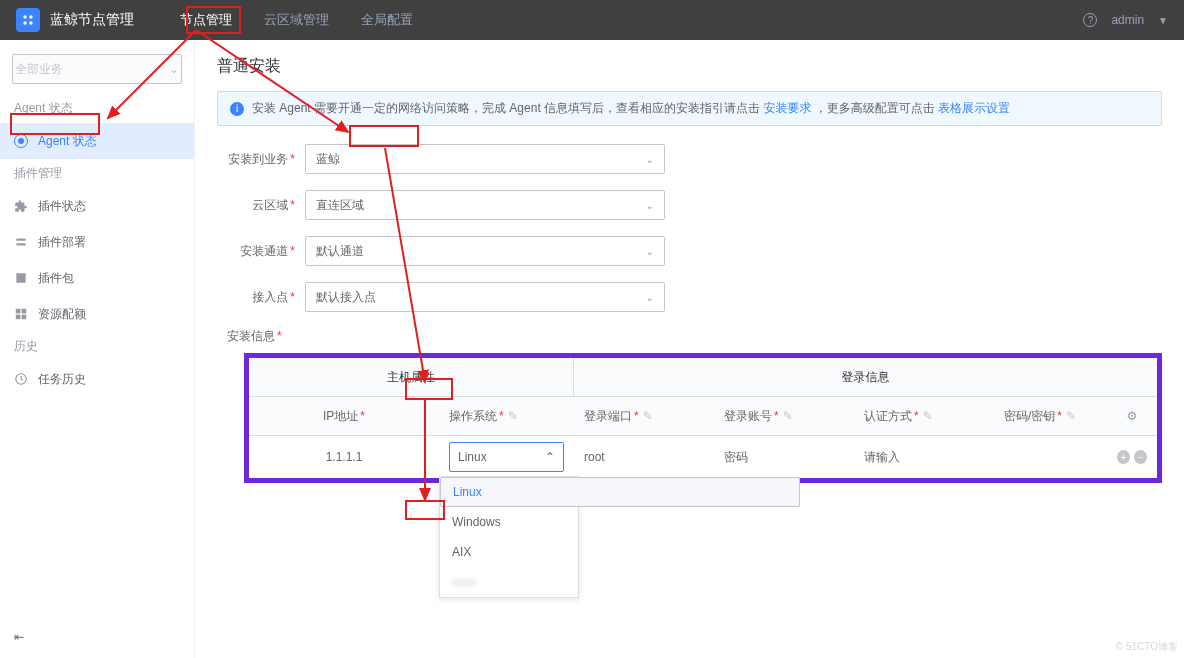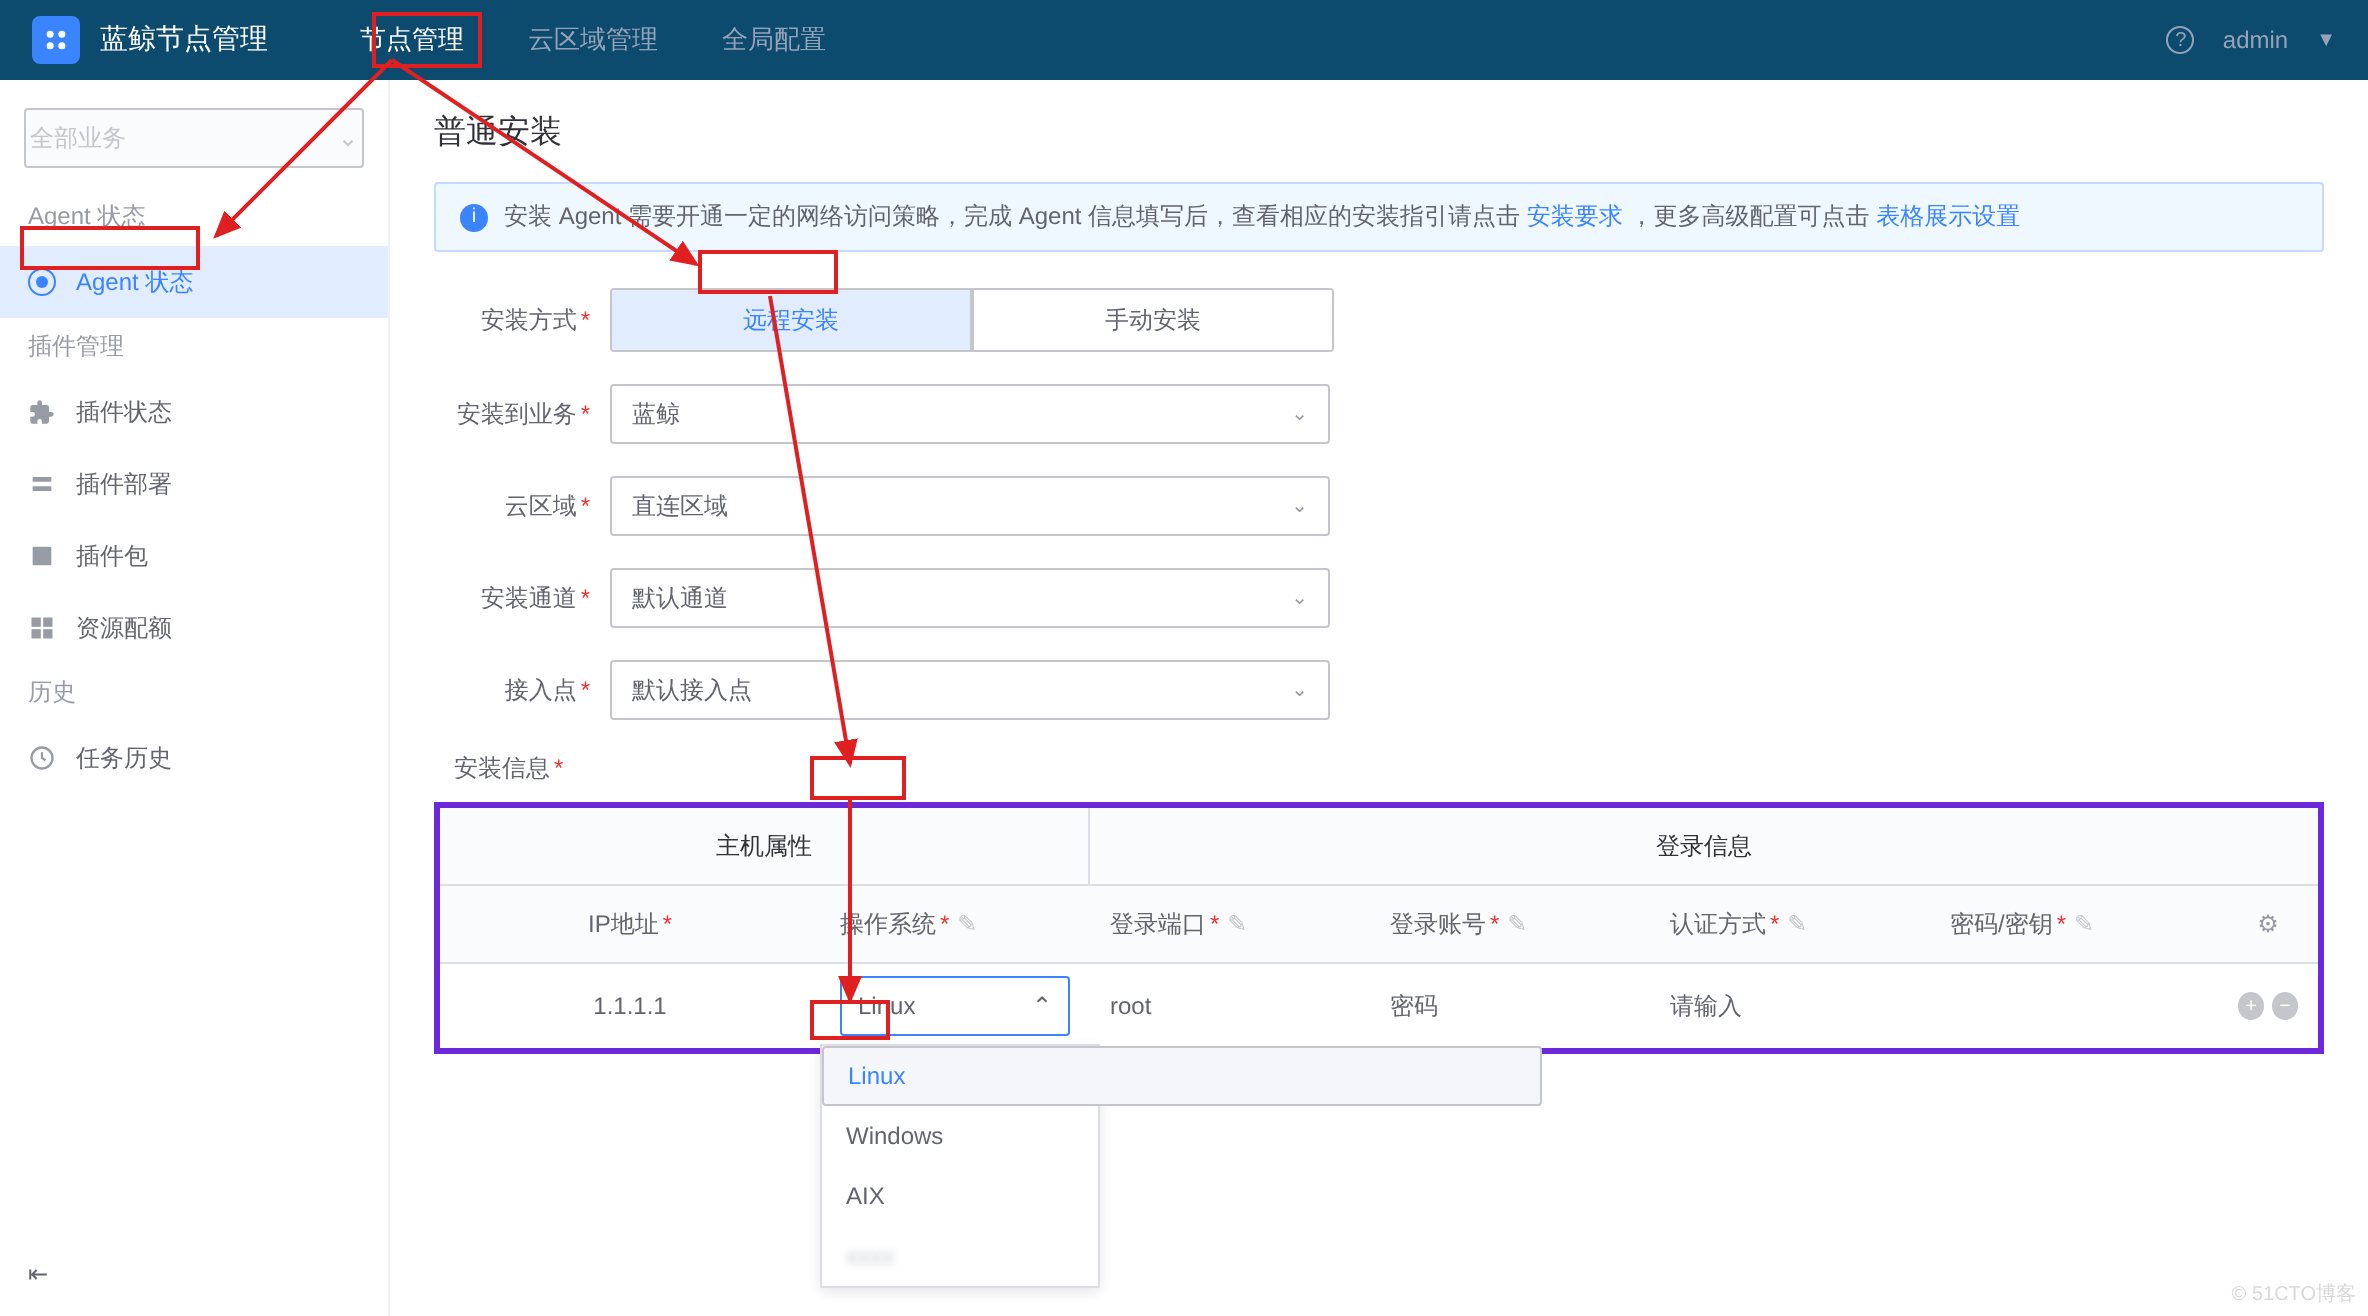--- a/index.html
+++ b/index.html
@@ -1,17 +1,17 @@
 <!DOCTYPE html>
 <html><head>
 <meta charset="utf-8">
 <style>
 * { box-sizing: border-box; margin: 0; padding: 0; }
 body { font-family: -apple-system, "PingFang SC", "Microsoft YaHei", sans-serif; font-size: 12px; color: #63656e; background: #fff; width: 1184px; height: 658px; overflow: hidden; position: relative; }
-.topnav { height: 40px; background: #0c4a6e; display: flex; align-items: center; padding: 0 16px; color: #cdd1da; }
+.topnav { height: 40px; background: #404040; display: flex; align-items: center; padding: 0 16px; color: #cdd1da; }
 .topnav .logo { width: 24px; height: 24px; background: #3a84ff; border-radius: 4px; display: flex; align-items: center; justify-content: center; margin-right: 10px; }
 .topnav .logo svg { width: 14px; height: 14px; }
 .topnav .brand { color: #fff; font-size: 14px; margin-right: 30px; }
 .topnav .nav-item { padding: 0 16px; line-height: 40px; cursor: pointer; color: #96a2b9; font-size: 13px; }
 .topnav .nav-item.active { color: #fff; }
 .topnav .spacer { flex: 1; }
 .topnav .user { display: flex; align-items: center; gap: 14px; color: #96a2b9; }
 .topnav .user .caret { font-size: 10px; }
 .topnav .help { width: 14px; height: 14px; border: 1px solid #96a2b9; border-radius: 50%; display: inline-flex; align-items: center; justify-content: center; font-size: 10px; }
 
@@ -38,21 +38,21 @@
 .seg { display: flex; border: 1px solid #c4c6cc; border-radius: 2px; overflow: hidden; }
 .seg .seg-btn { width: 180px; height: 30px; display: flex; align-items: center; justify-content: center; background: #fff; cursor: pointer; }
 .seg .seg-btn.active { background: #e1ecff; color: #3a84ff; border-right: 1px solid #c4c6cc; }
 .seg .seg-btn + .seg-btn { border-left: 1px solid #c4c6cc; }
 .sel { width: 360px; height: 30px; border: 1px solid #c4c6cc; border-radius: 2px; display: flex; align-items: center; padding: 0 10px; justify-content: space-between; color: #63656e; background: #fff; }
 .sel .caret { color: #979ba5; font-size: 10px; }
 
 .section-label { margin: 10px 0 8px 10px; color: #63656e; }
 .section-label .req { color: #ea3636; margin-left: 2px; }
 
-.grid { border: 3px solid #6d28d9; }
+.grid { border: 5px solid #6d28d9; margin-left: 27px; }
 .grid .hdr1 { display: flex; background: #fafbfd; border-bottom: 1px solid #dcdee5; }
 .grid .hdr1 .c { height: 38px; display: flex; align-items: center; justify-content: center; color: #313238; }
 .grid .hdr1 .c1 { width: 325px; border-right: 1px solid #dcdee5; }
 .grid .hdr1 .c2 { flex: 1; }
 .grid .hdr2, .grid .row { display: flex; }
 .grid .hdr2 { background: #fafbfd; border-bottom: 1px solid #dcdee5; }
 .grid .cell { height: 38px; display: flex; align-items: center; padding: 0 10px; color: #63656e; }
 .grid .row .cell { height: 42px; }
 .grid .col-ip { width: 190px; justify-content: center; }
 .grid .col-os { width: 135px; }
@@ -174,27 +174,20 @@
     <div class="alert">
       <span class="info-ico">i</span>
       <span>
         <span>安装 Agent 需要开通一定的网络访问策略，完成 Agent 信息填写后，查看相应的安装指引请点击 </span>
         <a href="#">安装要求</a>
         <span> ，更多高级配置可点击 </span>
         <a href="#">表格展示设置</a>
       </span>
     </div>
 
-    <div class="form-row">
-      <div class="form-label"><span>安装方式</span><span class="req">*</span></div>
-      <div class="seg">
-        <div class="seg-btn active">远程安装</div>
-        <div class="seg-btn">手动安装</div>
-      </div>
-    </div>
 
     <div class="form-row">
       <div class="form-label"><span>安装到业务</span><span class="req">*</span></div>
       <div class="sel">
         <span>蓝鲸</span>
           <span class="caret">⌄</span>
       </div>
     </div>
     <div class="form-row">
       <div class="form-label"><span>云区域</span><span class="req">*</span></div>

